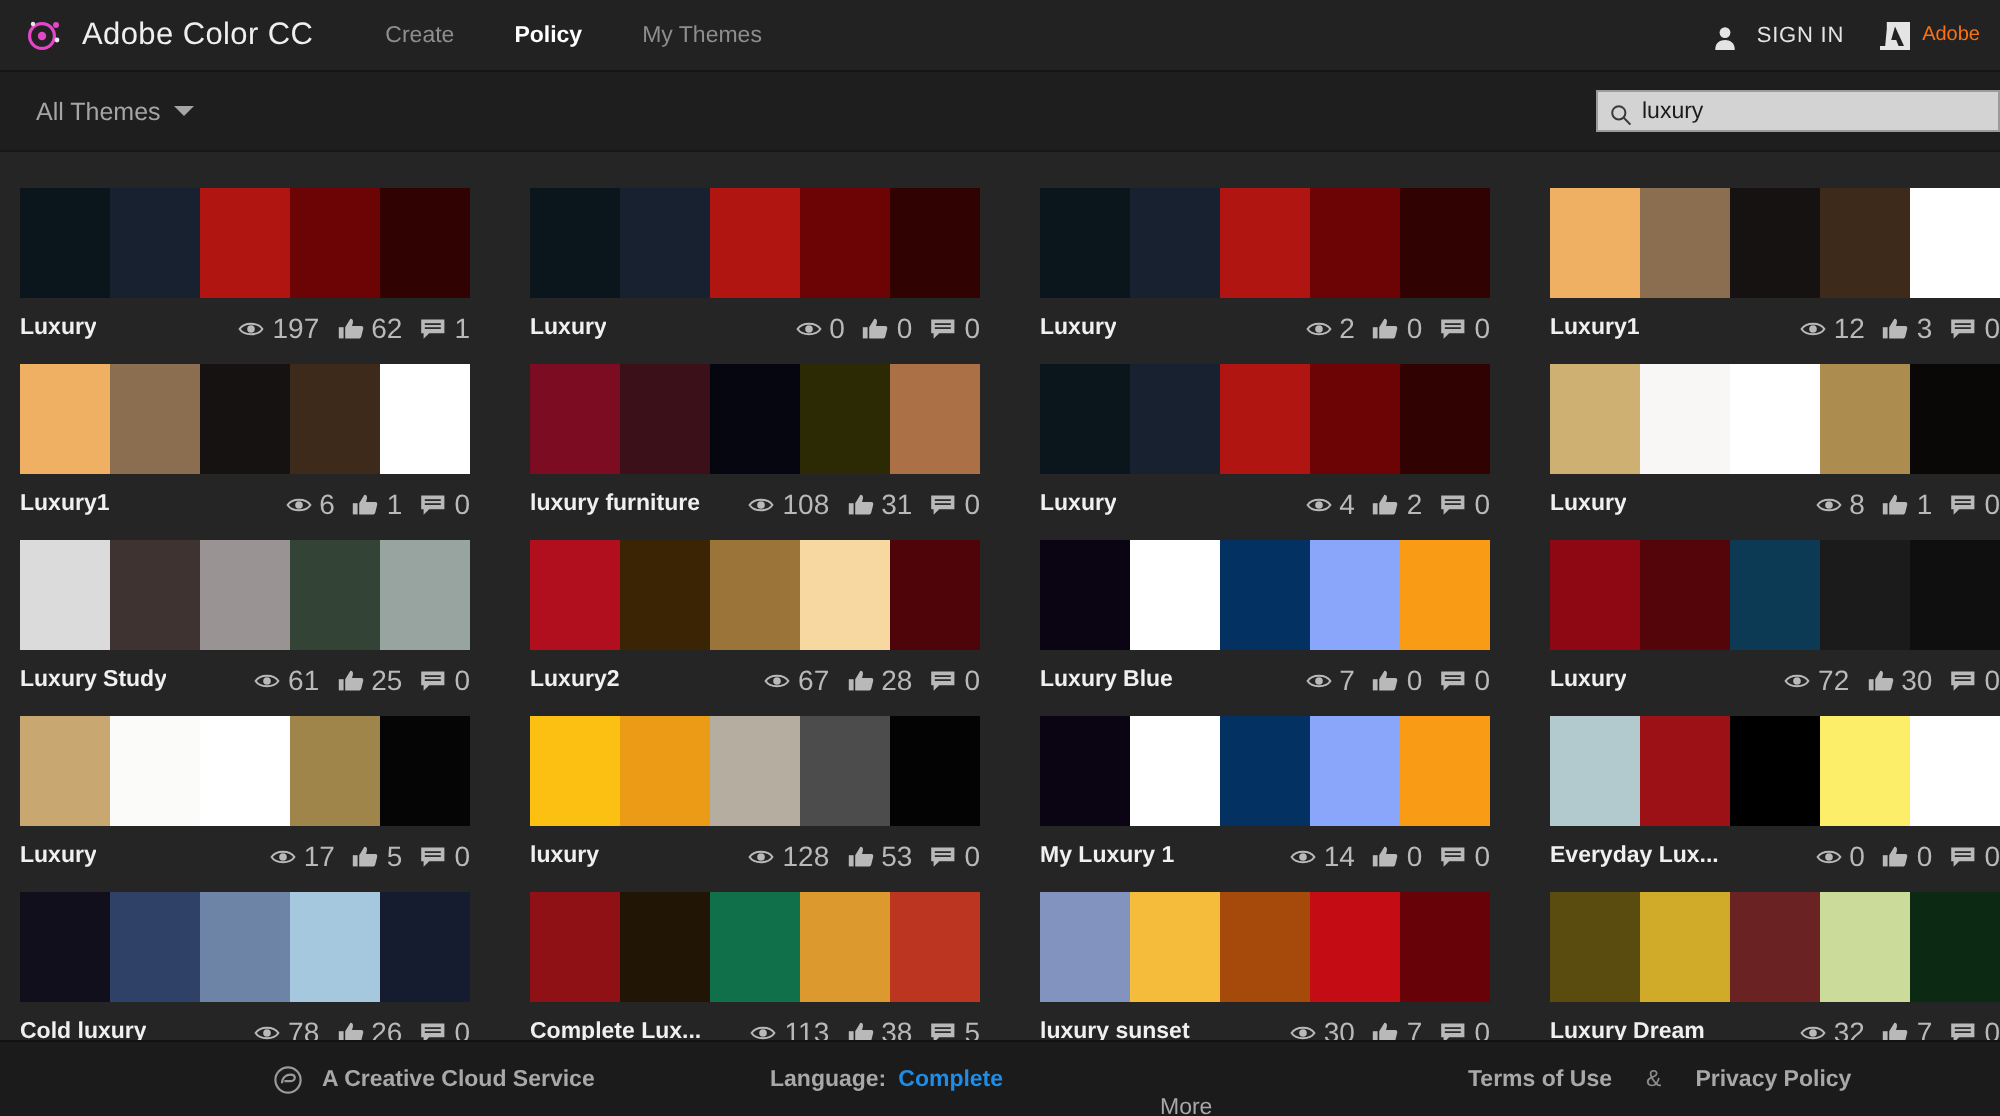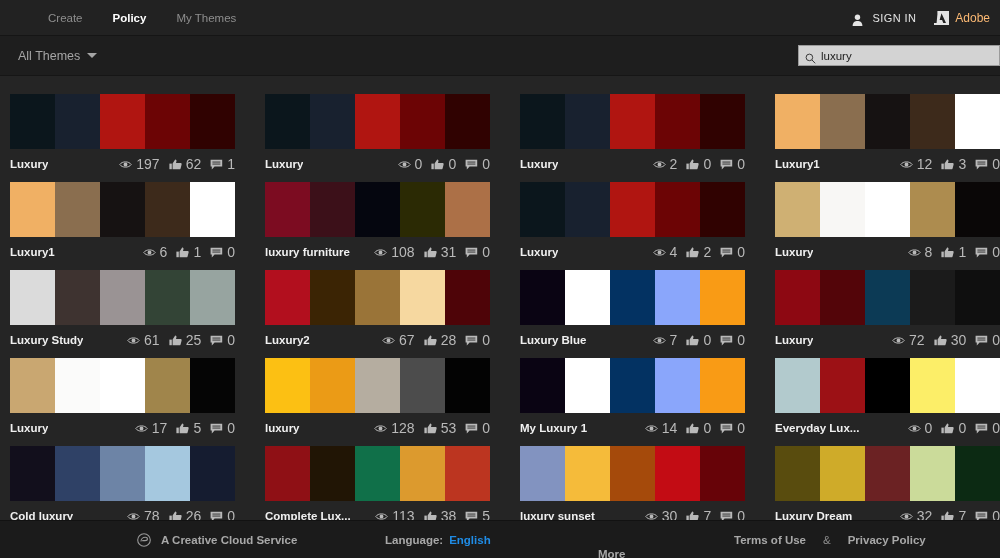--- a/index.html
+++ b/index.html
@@ -35,21 +35,21 @@
     margin-left: auto; display: flex; align-items: center; gap: 18px;
   }
   .signin { display: flex; align-items: center; gap: 10px; cursor: pointer; }
   .signin-label {
     color: #e4e4e4; font-size: 11px; letter-spacing: .4px; white-space: nowrap;
   }
   .person-icon { width: 11px; height: 12px; display: block; }
   .adobe-group { display: flex; align-items: center; gap: 6px; }
   .adobe-mark { width: 15px; height: 14px; display: block; }
   .adobe-word {
-    color: #fdba74; font-size: 12px; white-space: nowrap;
+    color: #f97316; font-size: 10px; white-space: nowrap;
   }
 
   
   .filterbar {
     height: 40px;
     background: #1e1e1e;
     display: flex;
     align-items: center;
     padding: 0 0 0 18px;
     border-bottom: 1px solid #161616;
@@ -146,34 +146,46 @@
   }
   .cc-icon { width: 14px; height: 14px; display: block; }
   .ccs-label { color: #a8a8a8; font-weight: bold; white-space: nowrap; }
   .lang {
     position: absolute; left: 385px;
     display: flex; align-items: center; gap: 6px;
   }
   .lang-label { color: #a8a8a8; font-weight: bold; }
   .lang-value { color: #1f8ce6; font-weight: bold; cursor: pointer; }
   .more {
-    position: absolute; left: 598px;
-    color: #a8a8a8; font-weight: bold; cursor: pointer; margin-top: 28px;
+    position: absolute; left: 580px;
+    color: #a8a8a8; font-weight: normal; cursor: pointer; margin-top: 28px;
   }
   .legal {
     position: absolute; left: 734px;
     display: flex; align-items: center; gap: 17px;
   }
   .legal-link { color: #a8a8a8; font-weight: bold; cursor: pointer; }
   .legal-amp { color: #8d8d8d; }
 </style>
 </head>
 <body>
 
 <div class="header">
+  <div class="brand">
+    <span class="brand-logo">
+      <svg viewBox="0 0 20 20" width="20" height="20">
+        <circle cx="9" cy="10" r="6.2" fill="none" stroke="#e546c8" stroke-width="1.6"></circle>
+        <circle cx="9" cy="10" r="2.1" fill="#e546c8"></circle>
+        <circle cx="16" cy="4.5" r="1.5" fill="#e546c8"></circle>
+        <circle cx="16.5" cy="12" r="1.2" fill="#e9e9e9"></circle>
+        <circle cx="4.5" cy="4" r="1.1" fill="#e9e9e9"></circle>
+      </svg>
+    </span>
+    <span class="brand-name">Adobe Color CC</span>
+  </div>
 
   <div class="nav">
     <span class="nav-item">Create</span>
     <span class="nav-item active">Policy</span>
     <span class="nav-item">My Themes</span>
   </div>
 
   <div class="header-right">
     <div class="signin">
       <span class="person-icon">
@@ -941,21 +953,21 @@
     <span class="cc-icon">
       <svg viewBox="0 0 14 14" width="14" height="14">
         <circle cx="7" cy="7" r="6.3" fill="none" stroke="#9a9a9a" stroke-width="1.1"></circle>
         <path d="M4 8.6 C4 5.7 6.2 4.3 8.2 4.3 C9.6 4.3 10.4 5 10.4 5.9 C10.4 7 9.2 7.6 8 7.6 L5.2 7.6" fill="none" stroke="#9a9a9a" stroke-width="1.1"></path>
       </svg>
     </span>
     <span class="ccs-label">A Creative Cloud Service</span>
   </div>
   <div class="lang">
     <span class="lang-label">Language:</span>
-    <span class="lang-value">English</span>
+    <span class="lang-value">Complete</span>
   </div>
   <span class="more">More</span>
   <div class="legal">
     <span class="legal-link">Terms of Use</span>
     <span class="legal-amp">&amp;</span>
     <span class="legal-link">Privacy Policy</span>
   </div>
 </div>
 
 </body></html>

